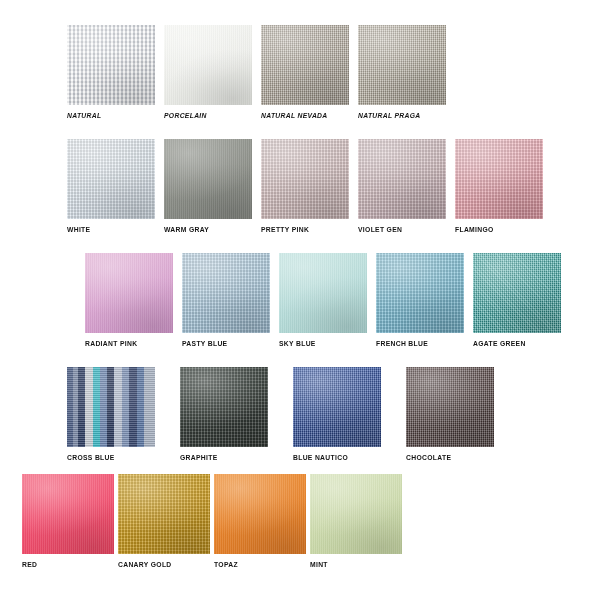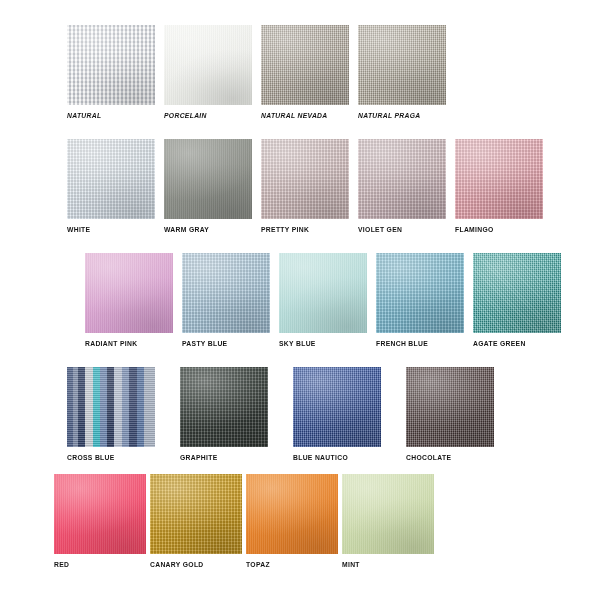--- a/index.html
+++ b/index.html
@@ -253,21 +253,21 @@
       </div>
       <div class="swatch-cell">
         <div class="swatch-chip coarse-weave" style="width: 88px; height: 80px; background-image: linear-gradient(160deg, rgb(43, 82, 173) 0%, rgb(36, 71, 154) 48%, rgb(29, 59, 131) 100%); background-color: rgb(36, 71, 154);"></div>
         <div class="swatch-label" style="margin-top: 7px; color: rgb(20, 20, 20);">BLUE NAUTICO</div>
       </div>
       <div class="swatch-cell">
         <div class="swatch-chip coarse-weave" style="width: 88px; height: 80px; background-image: linear-gradient(160deg, rgb(85, 67, 67) 0%, rgb(74, 58, 58) 48%, rgb(61, 48, 48) 100%); background-color: rgb(74, 58, 58);"></div>
         <div class="swatch-label" style="margin-top: 7px; color: rgb(20, 20, 20);">CHOCOLATE</div>
       </div>
     </div>
-    <div class="swatch-row" style="left: 22px; top: 474px; gap: 4px; margin-left: 32px;">
+    <div class="swatch-row" style="left: 22px; top: 474px; gap: 4px;">
       <div class="swatch-cell">
         <div class="swatch-chip smooth" style="width: 92px; height: 80px; background-image: linear-gradient(160deg, rgb(246, 102, 128) 0%, rgb(242, 80, 112) 48%, rgb(232, 66, 95) 100%); background-color: rgb(242, 80, 112);"></div>
         <div class="swatch-label" style="margin-top: 7px; color: rgb(20, 20, 20);">RED</div>
       </div>
       <div class="swatch-cell">
         <div class="swatch-chip slub" style="width: 92px; height: 80px; background-image: linear-gradient(160deg, rgb(220, 174, 47) 0%, rgb(211, 163, 37) 48%, rgb(196, 149, 29) 100%); background-color: rgb(211, 163, 37);"></div>
         <div class="swatch-label" style="margin-top: 7px; color: rgb(20, 20, 20);">CANARY GOLD</div>
       </div>
       <div class="swatch-cell">
         <div class="swatch-chip smooth" style="width: 92px; height: 80px; background-image: linear-gradient(160deg, rgb(240, 145, 55) 0%, rgb(232, 131, 42) 48%, rgb(220, 118, 34) 100%); background-color: rgb(232, 131, 42);"></div>

